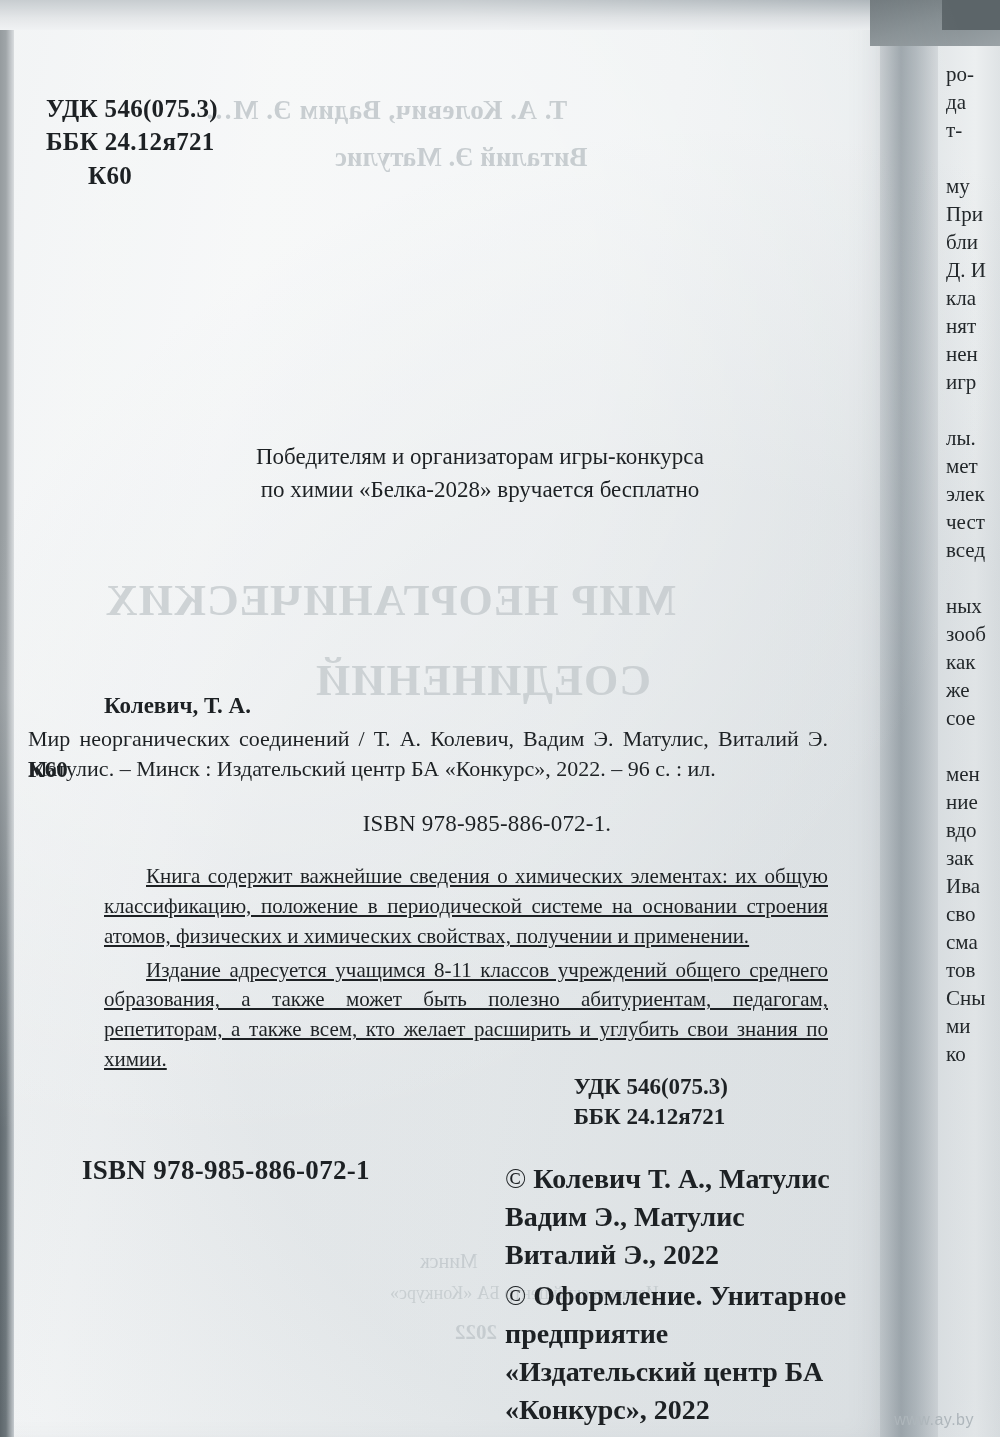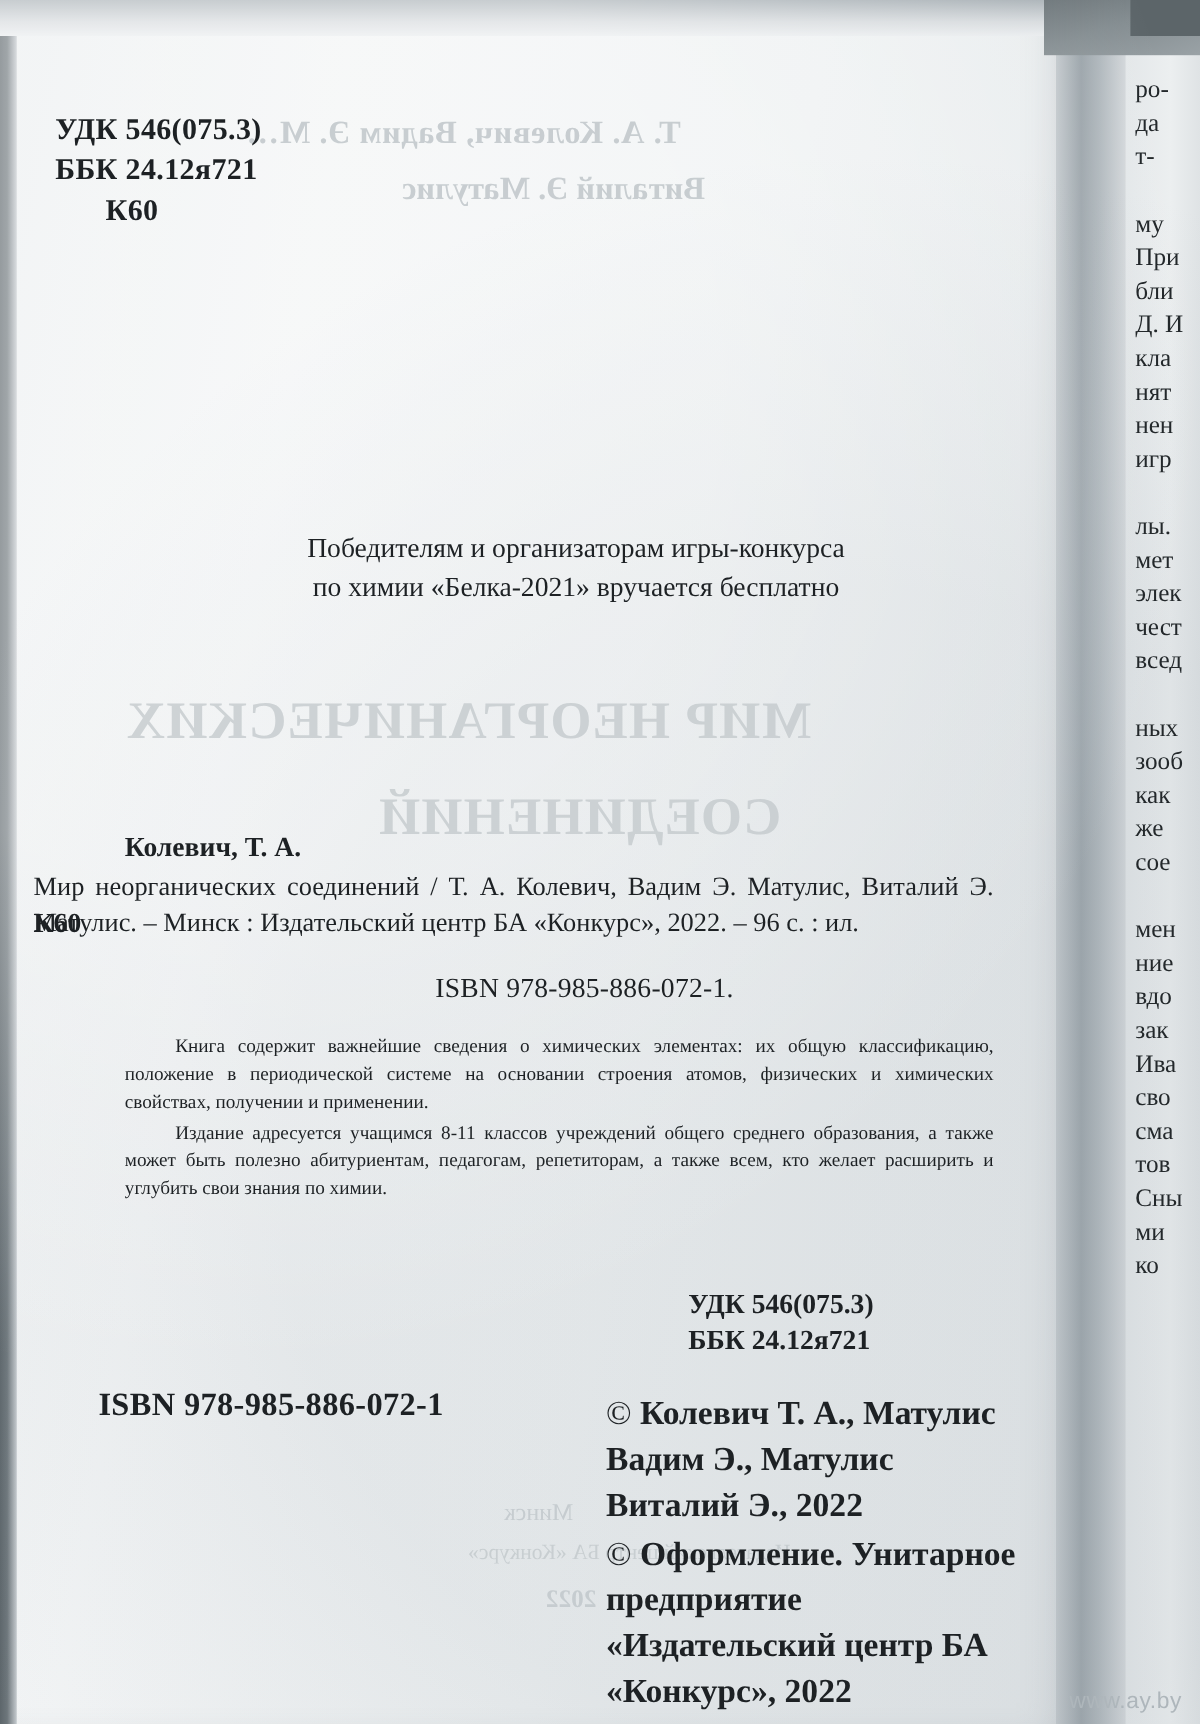--- a/index.html
+++ b/index.html
@@ -157,22 +157,23 @@
   .isbn-inline {
     margin: 24px 0 0 118px;
     font-size: 23px;
     letter-spacing: .2px;
     text-align: center;
   }
   .annotation {
     margin: 22px 0 0 76px;
     width: 724px;
     text-align: justify;
-    font-size: 16px;
+    font-size: 21px;
     line-height: 1.42;
+    text-decoration: underline;
   }
   .annotation p { margin: 0; text-indent: 42px; }
   .annotation p + p { margin-top: 4px; }
 
   .codes-bottom {
     position: absolute;
     right: 40px; top: 1072px;
     text-align: left;
     font-size: 23px;
     font-weight: 700;
@@ -210,23 +211,23 @@
     color: #23282b;
     overflow: hidden;
     white-space: nowrap;
   }
   .right-col div { height: 28px; }
   .right-col .gap { height: 28px; }
 
   
   .watermark {
     position: absolute;
-    right: 15px; bottom: 8px;
+    right: 26px; bottom: 8px;
     font-family: "Liberation Sans", sans-serif;
-    font-size: 19px;
+    font-size: 16px;
     color: #aeb6bb;
     letter-spacing: .5px;
   }
 </style>
 </head>
 <body>
 
 <div id="page">
 
   <div class="spread"></div>
@@ -249,21 +250,21 @@
   <div class="content">
 
     <div class="codes-top">
       <div>УДК 546(075.3)</div>
       <div>ББК 24.12я721</div>
       <div class="code-k60">К60</div>
     </div>
 
     <div class="dedication">
       <div>Победителям и организаторам игры-конкурса</div>
-      <div>по химии «Белка-2021» вручается бесплатно</div>
+      <div>по химии «Белка-2028» вручается бесплатно</div>
     </div>
 
     <div class="cip">
       <div class="cip-author">Колевич, Т. А.</div>
       <div class="cip-body">
         <span class="cip-sign">К60</span>
         <div class="cip-desc">Мир неорганических соединений / Т. А. Колевич, Вадим Э. Матулис, Виталий Э. Матулис. – Минск : Издательский центр БА «Конкурс», 2022. – 96 с. : ил.</div>
       </div>
       <div class="isbn-inline">ISBN 978-985-886-072-1.</div>
       <div class="annotation">

